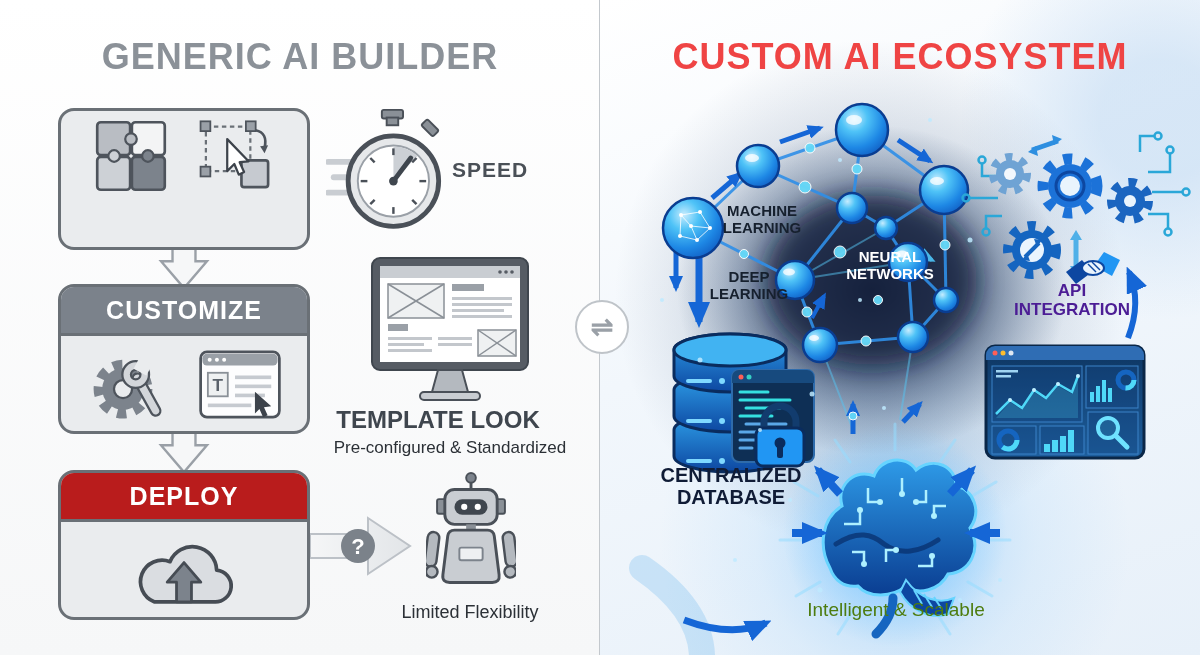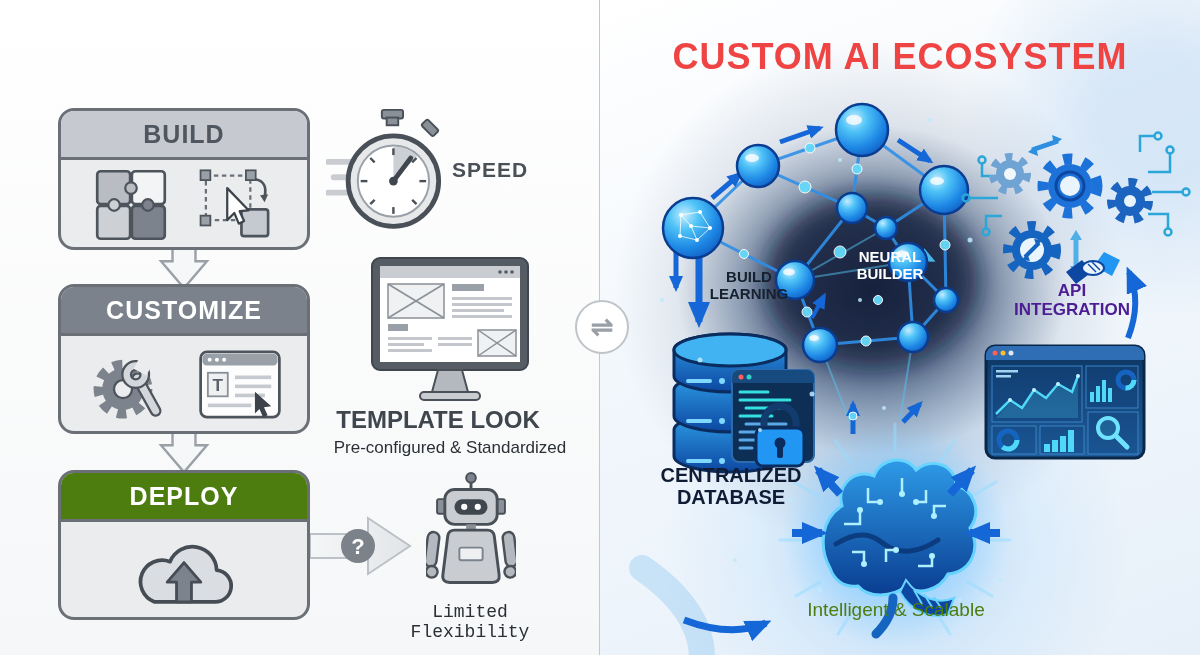--- a/index.html
+++ b/index.html
@@ -20,32 +20,32 @@
   .flow-head{height:46px;display:flex;align-items:center;justify-content:center;
     font-weight:bold;font-size:25px;letter-spacing:1px;border-bottom:3px solid #6a7076;}
   .flow-body{display:flex;align-items:center;justify-content:center;gap:26px;}
   #build-box{top:108px;height:142px;}
   #build-box .flow-head{background:#c6cad0;color:#4f565f;}
   #build-box .flow-body{height:90px;}
   #customize-box{top:284px;height:150px;}
   #customize-box .flow-head{background:#7b828b;color:#ffffff;}
   #customize-box .flow-body{height:98px;}
   #deploy-box{top:470px;height:150px;}
-  #deploy-box .flow-head{background:#4d7c0f;color:#ffffff;}
+  #deploy-box .flow-head{background:#b91c1c;color:#ffffff;}
   #deploy-box .flow-body{height:98px;}
   .connector{left:149px;width:70px;height:44px;z-index:1;}
 
   #speed-label{left:452px;top:158px;width:140px;font-weight:bold;font-size:21px;
     letter-spacing:1px;color:#4a5057;}
   #template-label{left:308px;top:406px;width:260px;text-align:center;font-weight:bold;
     font-size:24px;color:#3f464e;}
   #template-sub{left:305px;top:438px;width:290px;text-align:center;
     font-size:17px;color:#2b3036;}
   #flex-label{left:380px;top:602px;width:180px;text-align:center;
-    font-size:18px;color:#2b3036;font-family:Liberation Mono, monospace;}
+    font-size:18px;color:#2b3036;}
 
   
   #divider-line{left:599px;top:0;width:2px;height:655px;background:#c3c8cd;}
   #swap-circle{left:575px;top:300px;width:50px;height:50px;border-radius:50%;
     background:#fff;border:2.5px solid #bfc4c9;display:flex;align-items:center;
     justify-content:center;color:#9aa0a7;font-size:27px;font-weight:bold;z-index:3;}
 
   
   #right-panel{left:600px;top:0;width:600px;height:655px;
     background:
@@ -66,23 +66,23 @@
   #lbl-da{left:990px;top:458px;width:156px;font-size:17px;color:#101c36;}
   #lbl-is{left:790px;top:599px;width:212px;font-size:19px;font-weight:400;color:#4d7c0f;}
 </style>
 </head>
 <body>
 
 <div id="stage">
 
   <div id="left-panel" class="abs">
 
+    <div id="left-title" class="abs panel-title ni">GENERIC AI BUILDER</div>
 
     <div id="build-box" class="abs flow-box">
-      <div class="flow-head">BUILD</div>
       <div class="flow-body">
         <svg width="80" height="80" viewBox="0 0 90 90">
           <rect x="7" y="7" width="37" height="37" rx="4" fill="#b9bdc3" stroke="#4e545c" stroke-width="3"></rect>
           <rect x="46" y="7" width="37" height="37" rx="4" fill="#f3f4f5" stroke="#4e545c" stroke-width="3"></rect>
           <rect x="7" y="46" width="37" height="37" rx="4" fill="#cdd1d6" stroke="#4e545c" stroke-width="3"></rect>
           <rect x="46" y="46" width="37" height="37" rx="4" fill="#7c838c" stroke="#4e545c" stroke-width="3"></rect>
           <circle cx="45" cy="26" r="6.5" fill="#b9bdc3" stroke="#4e545c" stroke-width="2.5"></circle>
           <circle cx="64" cy="45" r="6.5" fill="#7c838c" stroke="#4e545c" stroke-width="2.5"></circle>
           <circle cx="26" cy="45" r="6.5" fill="#cdd1d6" stroke="#4e545c" stroke-width="2.5"></circle>
         </svg>
@@ -602,19 +602,20 @@
         <circle cx="1000" cy="580" r="2"></circle>
       <circle cx="820" cy="590" r="2.5"></circle>
         <circle cx="960" cy="600" r="2"></circle>
         <circle cx="735" cy="560" r="2"></circle>
       <circle cx="812" cy="394" r="2.5"></circle>
         <circle cx="884" cy="408" r="2"></circle>
     </g>
   </svg>
 
   <div id="right-title" class="abs panel-title ni">CUSTOM AI ECOSYSTEM</div>
-  <div id="lbl-dl" class="abs net-label ni">BUILD LEARNING</div>
-  <div id="lbl-nn" class="abs net-label ni">NEURAL BUILDER</div>
+  <div id="lbl-ml" class="abs net-label ni">MACHINE LEARNING</div>
+  <div id="lbl-dl" class="abs net-label ni">DEEP LEARNING</div>
+  <div id="lbl-nn" class="abs net-label ni">NEURAL NETWORKS</div>
   <div id="lbl-api" class="abs net-label ni">API INTEGRATION</div>
   <div id="lbl-db" class="abs net-label ni">CENTRALIZED DATABASE</div>
   <div id="lbl-is" class="abs net-label ni">Intelligent &amp; Scalable</div>
 
 </div>
 
 </body></html>

